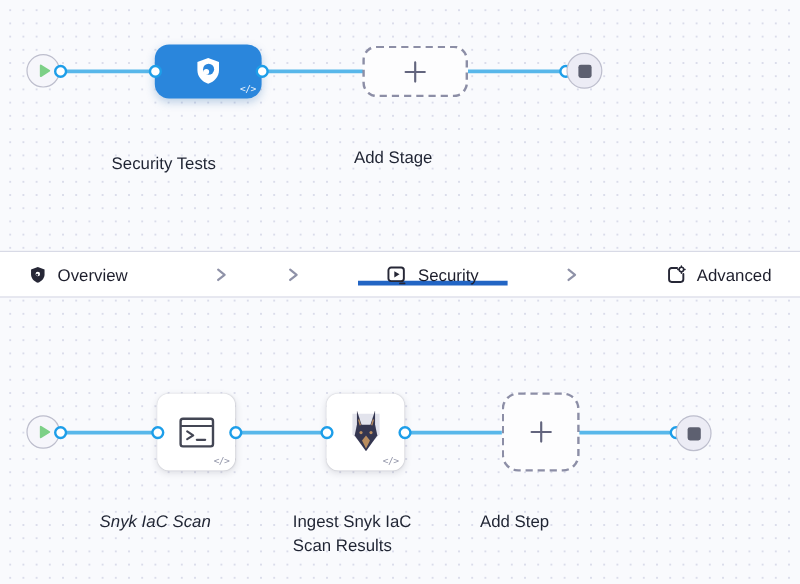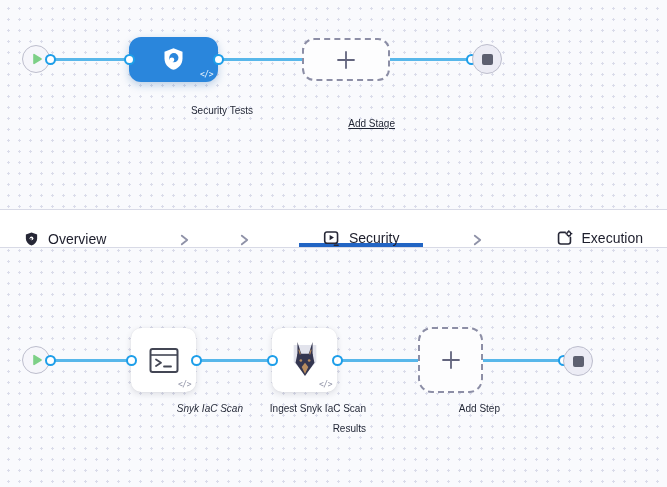--- a/index.html
+++ b/index.html
@@ -42,27 +42,27 @@
     color:#63657e;
   }
   .plus-glyph svg{display:block;}
   .code-glyph{
     position:absolute; right:5px; bottom:2px; font-size:8px; line-height:10px;
     letter-spacing:-0.5px; font-family:"DejaVu Sans Mono", monospace;
   }
   .code-on-blue{color:rgba(255,255,255,.9);}
   .code-on-white{color:#9396a9;}
   .flow-label{
-    position:absolute; text-align:right; font-size:10px; color:#1f2433; line-height:20px;
+    position:absolute; text-align:left; font-size:14px; color:#1f2433; line-height:20px;margin-top:25px;
   }
   
   .tabbar{
     position:absolute; left:0; top:209px; width:667px; height:39px; box-sizing:border-box;
     background:#ffffff; border-top:1px solid #d8dae6; border-bottom:1px solid #d8dae6;
-    display:flex; align-items:flex-end; justify-content:space-between;
+    display:flex; align-items:center; justify-content:space-between;
   }
   .tab{
     display:inline-flex; align-items:center; gap:9px; padding:0 24px;
     font-size:14px; font-weight:500; color:#1d1e2c; cursor:pointer; position:relative;
   }
   .tab.active{box-shadow:inset 0 -4px 0 #2265c4;}
   .tab-chevron{display:inline-flex; align-items:center;}
 </style>
 </head>
 <body>
@@ -101,21 +101,21 @@
         </svg>
     </span>
   </div>
 
   <div class="cpoint" style="left:465.5px; top:53.5px;"></div>
   <div class="node-circle end-node" style="left:472px; top:44px;">
     <span class="stop-square"></span>
   </div>
 
   <div class="flow-label" style="left:93px; top:101px; width:160px;">Security Tests</div>
-  <div class="flow-label" style="left:295px; top:114px; width:100px;text-decoration:underline;">Add Stage</div>
+  <div class="flow-label" style="left:295px; top:96px; width:100px;">Add Stage</div>
 
   <div class="tabbar">
     <div class="tab">
       <span style="display:flex;">
         <svg width="15" height="16" viewBox="0 0 16 16">
           <path d="M8 1 L14 3.2 V7.4 C14 10.9 11.6 13.6 8 15 C4.4 13.6 2 10.9 2 7.4 V3.2 Z" fill="#262736"></path>
           <circle cx="8" cy="7.2" r="2" fill="#ffffff"></circle>
           <circle cx="7.4" cy="8" r="1" fill="#262736"></circle>
         </svg>
       </span>
@@ -147,21 +147,21 @@
         </svg>
     </span>
     <div class="tab">
       <span style="display:flex;">
         <svg width="17" height="18" viewBox="0 0 18 18">
           <path d="M9.8 3 H5 C3.7 3 2.7 4 2.7 5.3 V13 C2.7 14.3 3.7 15.3 5 15.3 H13 C14.3 15.3 15.3 14.3 15.3 13 V8.2" fill="none" stroke="#262736" stroke-width="1.7" stroke-linecap="round"></path>
           <circle cx="13.6" cy="4.4" r="2" fill="none" stroke="#262736" stroke-width="1.4"></circle>
           <path d="M13.6 1.2 V2 M13.6 6.8 V7.6 M10.4 4.4 H11.2 M16 4.4 H16.8" stroke="#262736" stroke-width="1.3" stroke-linecap="round"></path>
         </svg>
       </span>
-      <span>Execution</span>
+      <span>Advanced</span>
     </div>
   </div>
 
   <div class="edge" style="left:50px; top:358.5px; width:513px;"></div>
 
   <div class="node-circle start-node" style="left:22px; top:346px;">
     <span style="display:flex; margin-left:2px;">
       <svg width="12" height="12" viewBox="0 0 12 12">
           <path d="M3 1.6 L10 6 L3 10.4 Z" fill="#7dd087" stroke="#7dd087" stroke-width="1.6" stroke-linejoin="round"></path>
         </svg>

